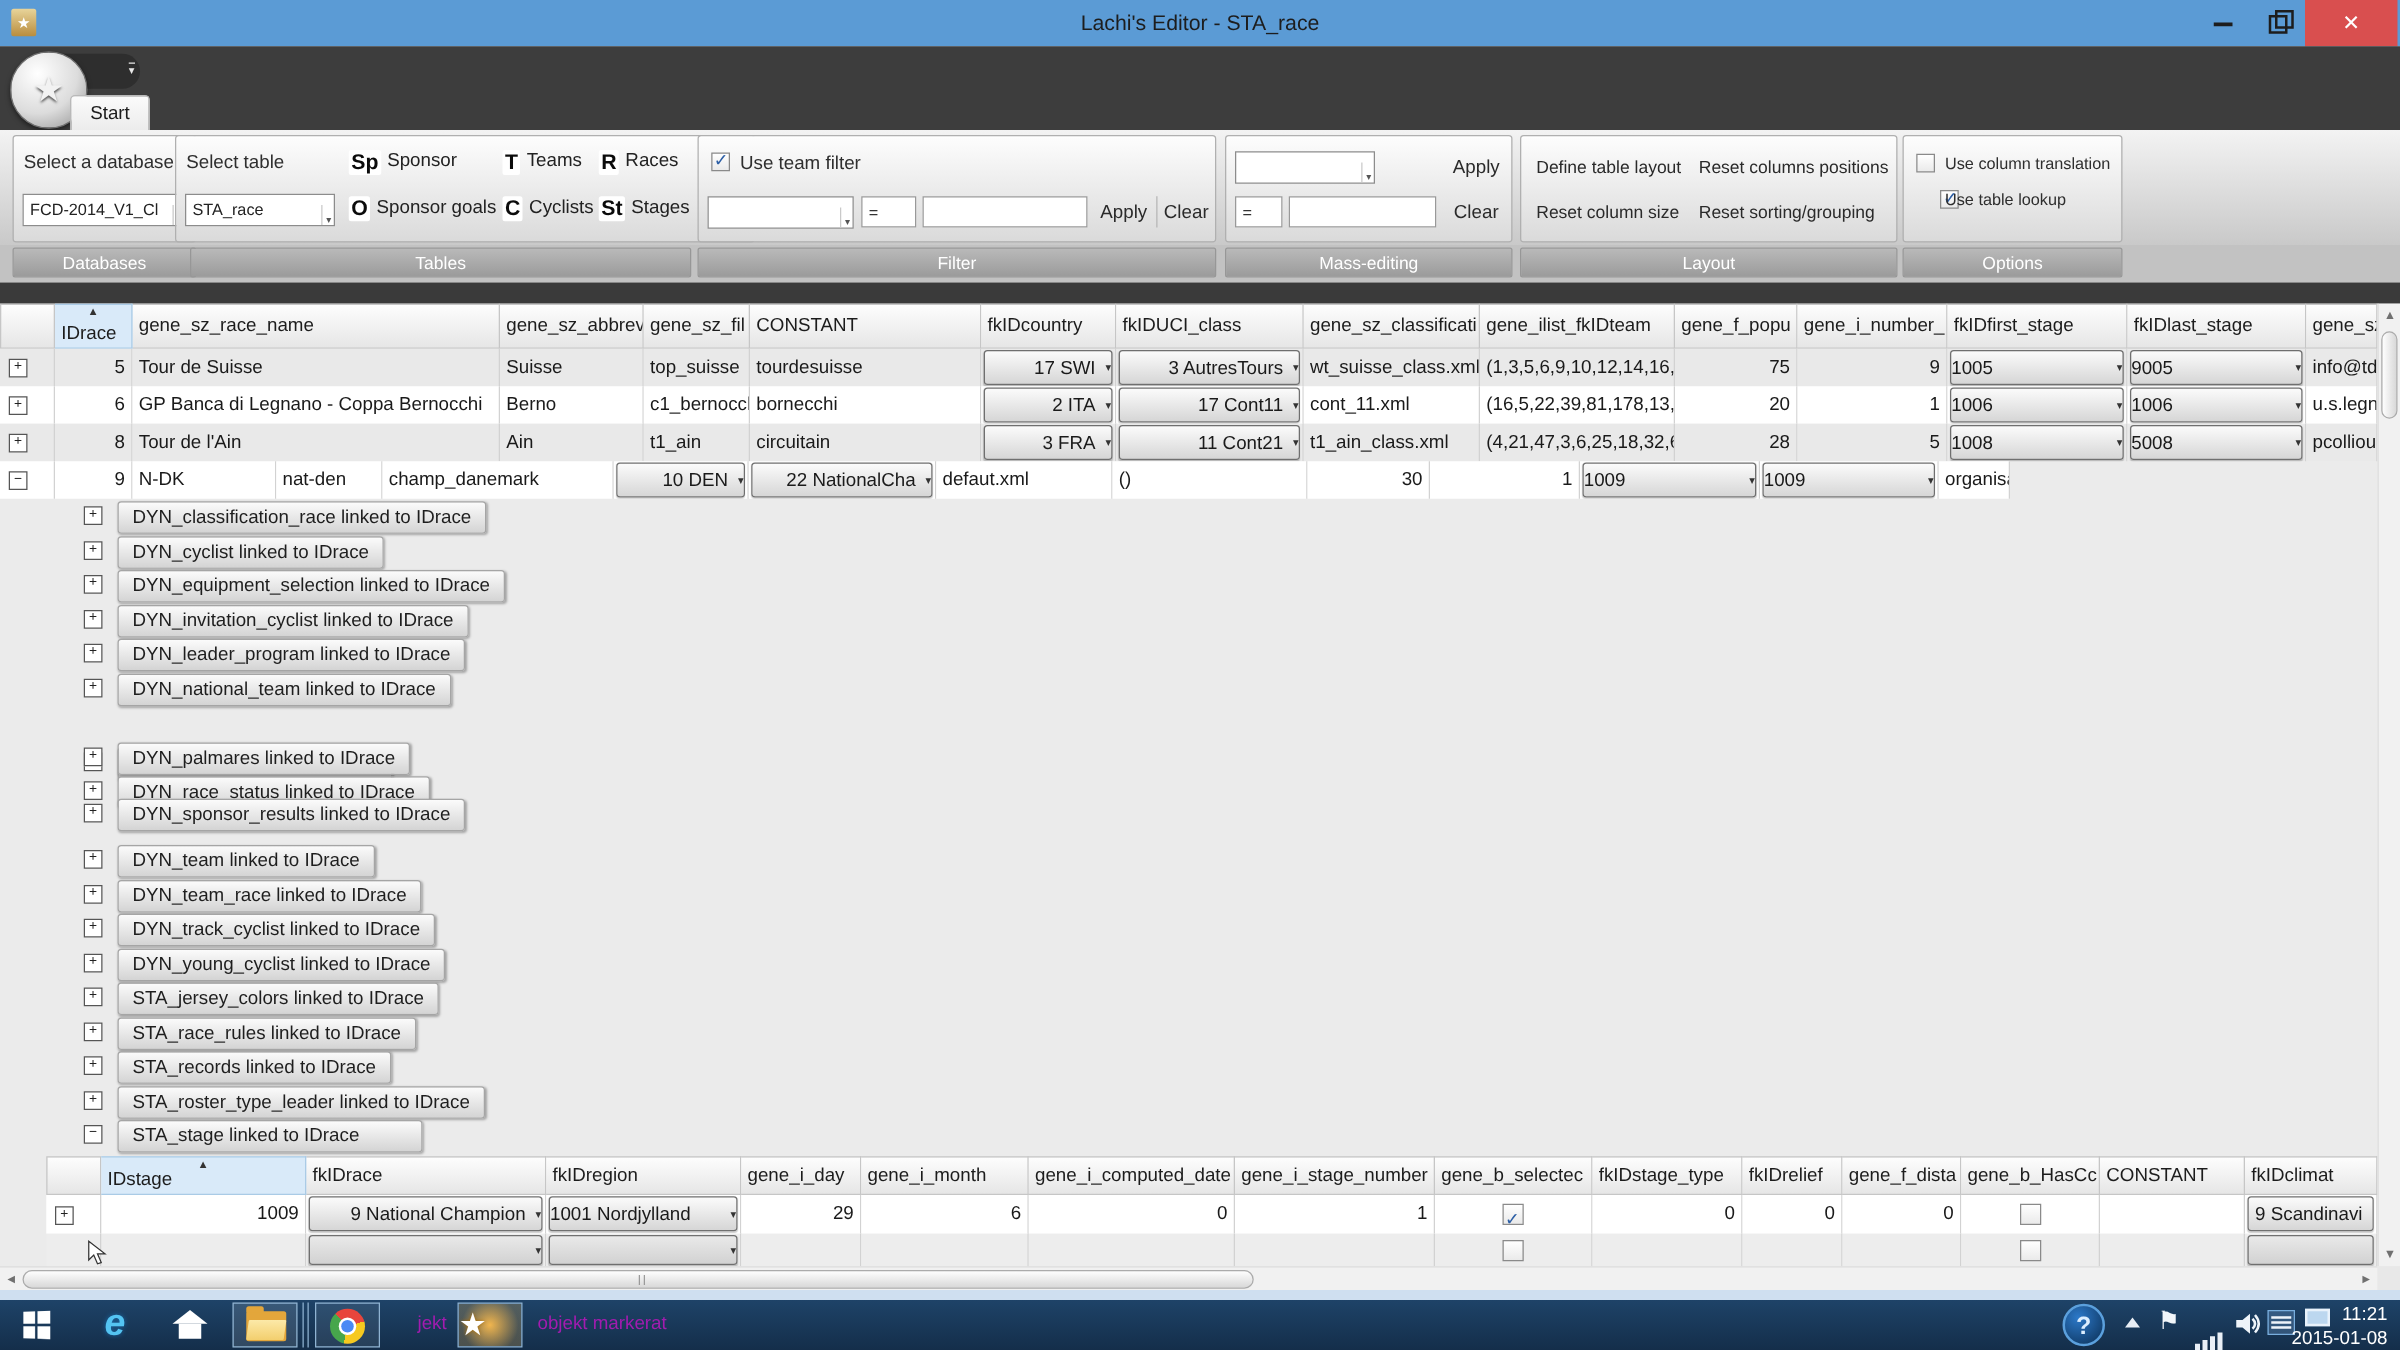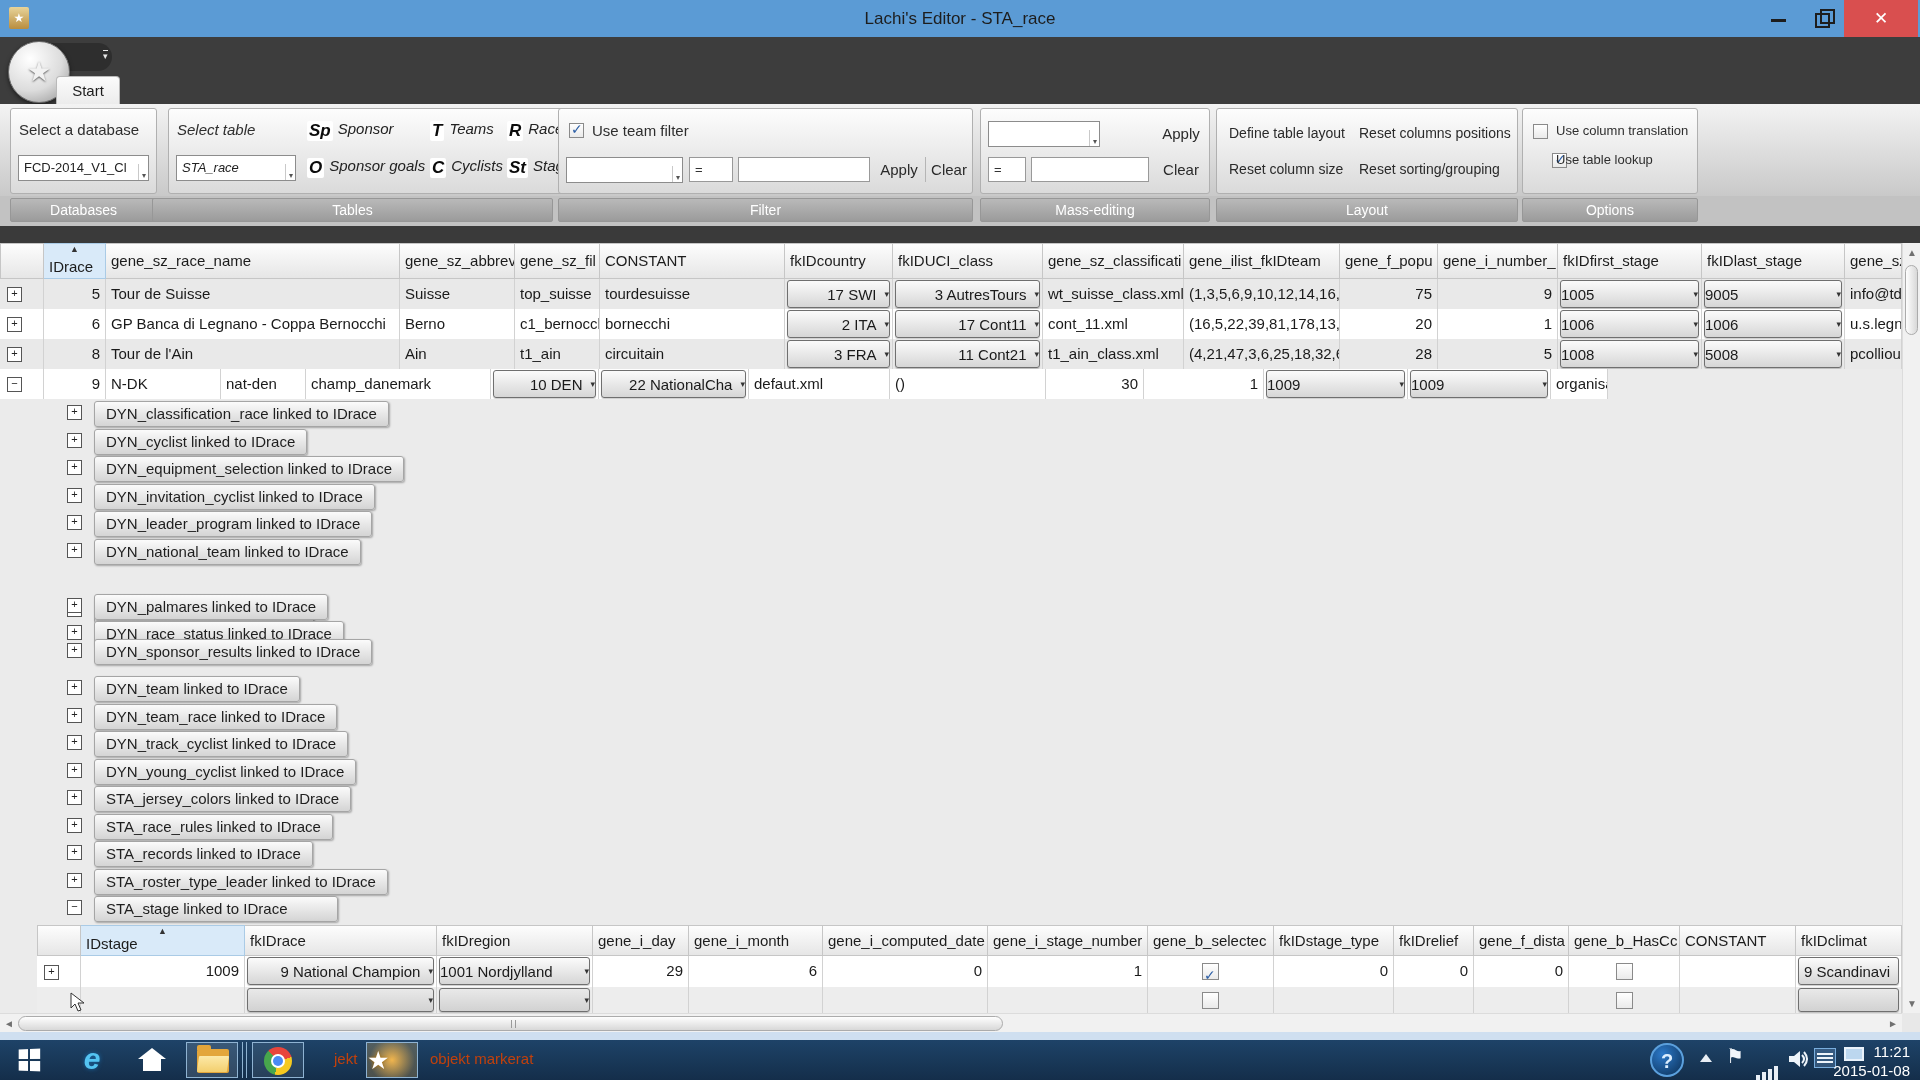--- a/index.html
+++ b/index.html
@@ -127,21 +127,21 @@
   .folder:before{content:"";position:absolute;left:0;top:-4px;width:14px;height:5px;background:#e3a63b;border-radius:2px 2px 0 0;}
   .folder:after{content:"";position:absolute;left:1px;top:7px;width:30px;height:16px;background:linear-gradient(#fce9a8,#f3cf6e);border-radius:1px;transform:skewX(-8deg);}
   .wsep{top:1042px;width:1px;height:36px;background:#8fb3d2;}
   .chromebox{left:252px;width:52px;border:1px solid #8fb3d2;background:rgba(255,255,255,.08);}
   .chrome{position:absolute;left:11px;top:4px;width:28px;height:28px;border-radius:50%;
           background:conic-gradient(from -45deg,#e8453c 0 33%,#f6c91f 0 66%,#47a64c 0 100%);}
   .chrome:before{content:"";position:absolute;left:7px;top:7px;width:14px;height:14px;background:#fff;border-radius:50%;}
   .chrome:after{content:"";position:absolute;left:9px;top:9px;width:10px;height:10px;background:#4a8af4;border-radius:50%;}
   .starbox{left:366px;width:52px;background:radial-gradient(circle,#f0b54e 0%,rgba(240,181,78,.25) 75%);}
   .starbox .st{font-size:25px;line-height:34px;color:#fff;text-shadow:0 0 3px #a86a00;}
-  .tbtext{top:1050px;color:#c2410c;font-size:15px;white-space:nowrap;}
+  .tbtext{top:1050px;color:#a21caf;font-size:15px;white-space:nowrap;}
   .help{left:1650px;top:1043px;width:34px;height:34px;border-radius:50%;
         background:radial-gradient(circle at 35% 30%,#2c79c9,#0b2f55);border:2px solid #5ba0dd;
         color:#dceeff;font-weight:bold;font-size:20px;text-align:center;line-height:32px;}
   .uparrow{left:1700px;top:1054px;width:0;height:0;border-left:6px solid transparent;border-right:6px solid transparent;border-bottom:8px solid #e8eef5;}
   .flag{left:1726px;top:1044px;font-size:20px;color:#f2f6fa;}
   .signal{left:1756px;top:1066px;display:flex;align-items:flex-end;gap:2px;}
   .signal div{width:4px;background:#e9eff6;}
   .speaker{left:1788px;top:1050px;}
   .kbd{left:1814px;top:1048px;width:22px;height:20px;border:1px solid #79aede;background:rgba(130,180,230,.25);padding:2px;}
   .kbd div{height:2px;background:#eef4fa;margin:2px 0;}
@@ -168,21 +168,21 @@
 <div class="abs labelrow"></div>
 <div class="abs darkstrip"></div>
 
 <div class="abs group" style="left:10px;width:147px;">
   <div class="abs rlabel" style="left:8px;top:12px;">Select a database</div>
   <div class="abs combo" style="left:7px;top:46px;width:131px;">
     <span>FCD-2014_V1_Cl</span><span class="carw">▾</span>
   </div>
 </div>
 
-<div class="abs group" style="left:168px;width:464px;font-style:italic;">
+<div class="abs group" style="left:140px;width:464px;">
   <div class="abs rlabel" style="left:8px;top:12px;">Select table</div>
   <div class="abs combo" style="left:7px;top:46px;width:120px;">
     <span>STA_race</span><span class="carw">▾</span>
   </div>
   <div class="abs icbtn" style="left:138px;top:11px;"><span class="chip">Sp</span><span>Sponsor</span></div>
   <div class="abs icbtn" style="left:138px;top:48px;"><span class="chip">O</span><span>Sponsor goals</span></div>
   <div class="abs icbtn" style="left:261px;top:11px;"><span class="chip">T</span><span>Teams</span></div>
   <div class="abs icbtn" style="left:261px;top:48px;"><span class="chip">C</span><span>Cyclists</span></div>
   <div class="abs icbtn" style="left:338px;top:11px;"><span class="chip">R</span><span>Races</span></div>
   <div class="abs icbtn" style="left:338px;top:48px;"><span class="chip">St</span><span>Stages</span></div>

